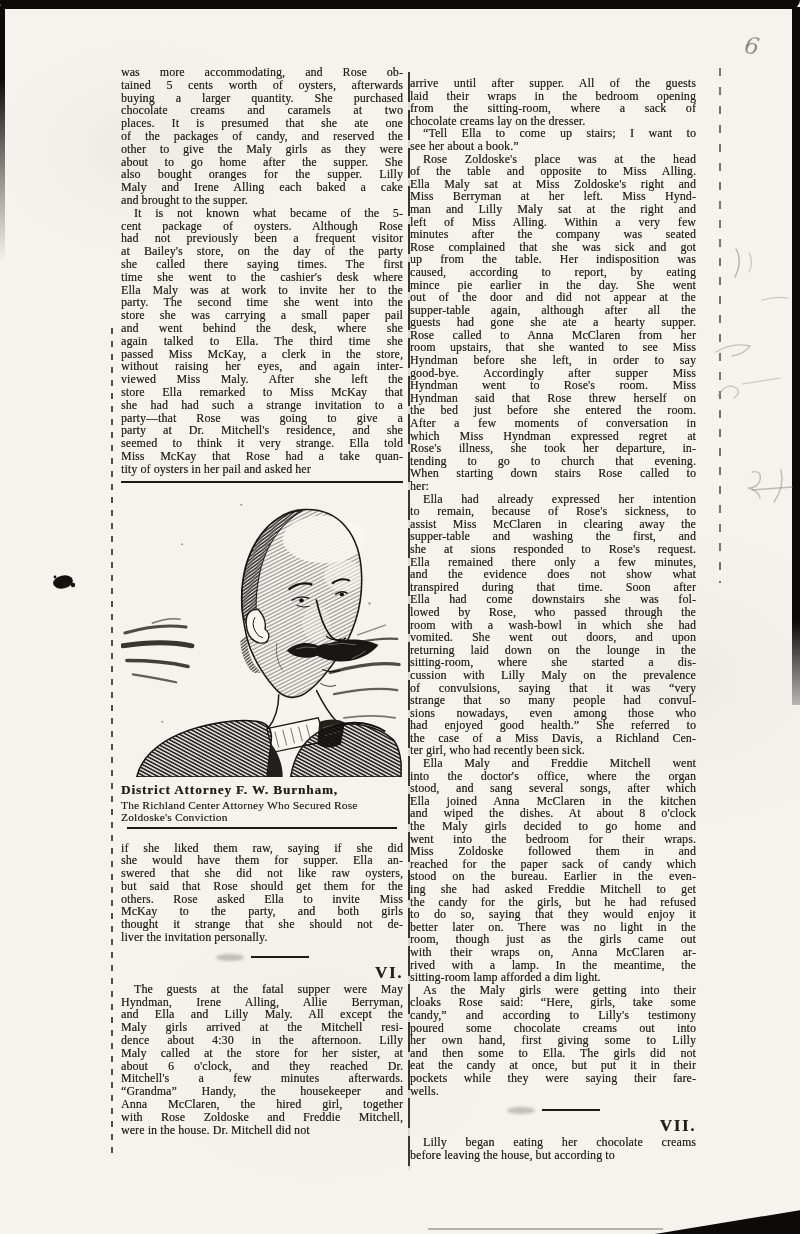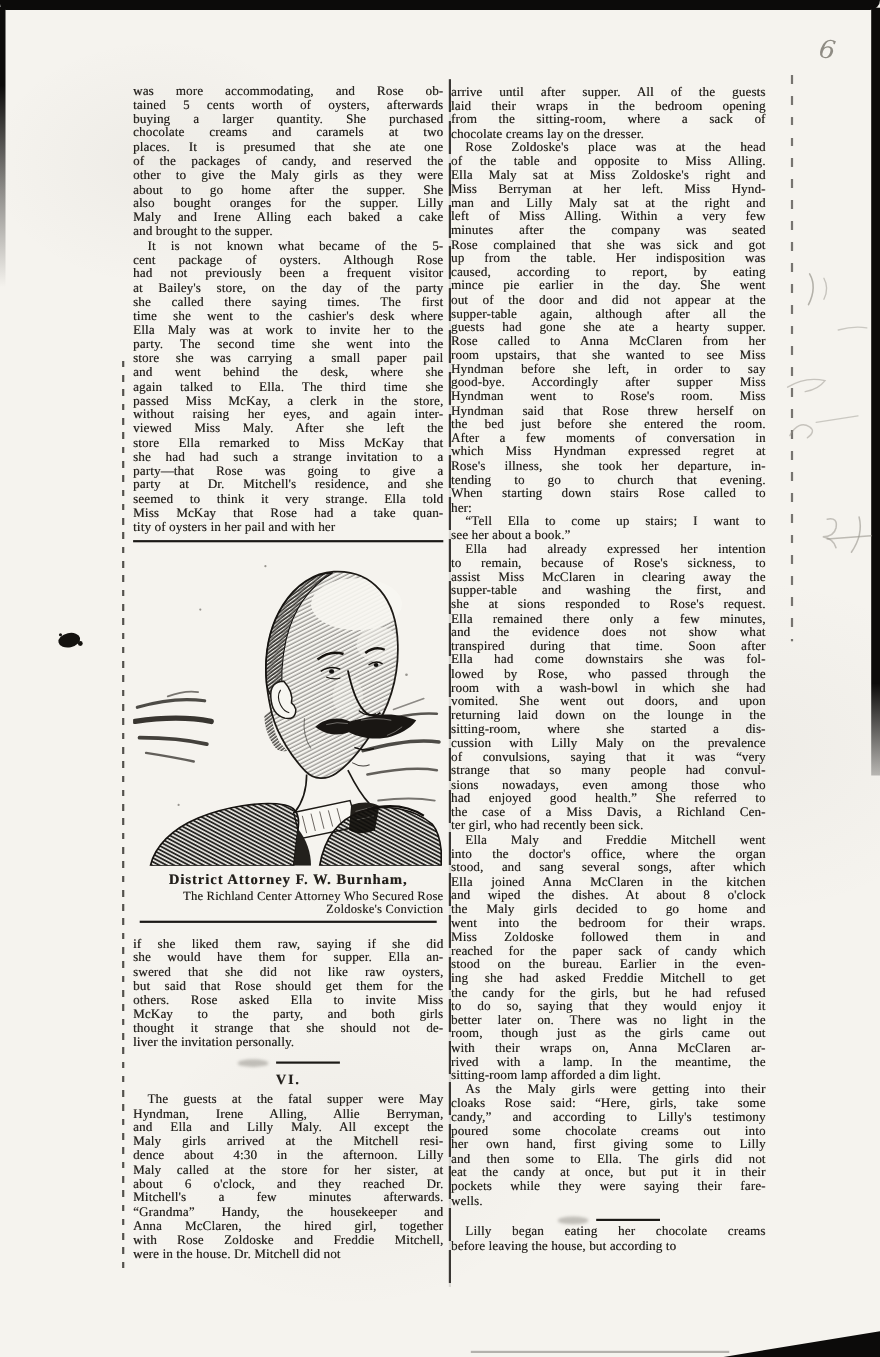--- a/index.html
+++ b/index.html
@@ -11,50 +11,50 @@
   }
   
   #page{position:absolute;inset:0;
     background:
       radial-gradient(220px 160px at 18% 12%, rgba(120,115,105,.06), transparent 70%),
       radial-gradient(300px 220px at 85% 55%, rgba(120,115,105,.05), transparent 70%),
       radial-gradient(260px 200px at 40% 85%, rgba(120,115,105,.05), transparent 70%),
       #f5f3ee;
   }
   .col{position:absolute}
-  #left-col{left:121px;top:76px;width:282px}
+  #left-col{left:121px;top:66px;width:282px}
   #right-col{left:410px;top:77px;width:286px}
   .para{margin:0}
   .line{
     font-size:11.9px;line-height:12.8px;height:12.8px;
     text-align:justify;text-align-last:justify;
     letter-spacing:.12px;
     text-shadow:.25px 0 .3px rgba(30,26,20,.55);
   }
   #right-col .line{line-height:12.6px;height:12.6px}
   .line.indent{text-indent:13px}
   .line.last{text-align-last:left}
   .sec-heading{
-    text-align:center;font-weight:bold;font-size:13px;height:15px;
+    text-align:right;font-weight:bold;font-size:17px;height:15px;
     letter-spacing:1.6px;margin:4px 0 5px;
     text-shadow:.3px 0 .3px rgba(30,26,20,.6);
   }
   .sec-divider{text-align:center;height:12px;margin:3px 0 1px}
   .divider-line{display:inline-block;width:58px;height:2px;background:#1c1a17;vertical-align:middle}
   .smudge{display:inline-block;width:28px;height:7px;margin-right:7px;border-radius:50%;
     background:#8d8a83;opacity:.5;filter:blur(1.6px);vertical-align:middle}
   
   .figure{margin:5px 0 13px}
   .fig-top-rule,.fig-bottom-rule{height:2px;background:#1b1916}
   .fig-top-rule{margin-bottom:2px}
   .fig-bottom-rule{margin-top:4px;width:96%;margin-left:2%}
   .portrait-svg{display:block;margin:0 auto}
-  .fig-caption-title{text-align:center;font-weight:bold;font-size:13.2px;height:17px;
+  .fig-caption-title{text-align:left;font-weight:bold;font-size:13.2px;height:17px;
     letter-spacing:.9px;margin-top:5px;text-shadow:.3px 0 .3px rgba(30,26,20,.6)}
-  .fig-caption-sub{text-align:right;font-size:11.4px;line-height:12px;letter-spacing:.2px;
+  .fig-caption-sub{text-align:left;font-size:11.4px;line-height:12px;letter-spacing:.2px;
     text-shadow:.2px 0 .25px rgba(30,26,20,.5)}
   
   .vrule{position:absolute;width:2px}
   #rule-left{left:111px;top:328px;height:832px;
     background:repeating-linear-gradient(180deg,rgba(30,27,23,.75) 0 6px,rgba(30,27,23,0) 6px 13px)}
   #rule-mid{left:408px;top:72px;height:1098px;
     background:repeating-linear-gradient(180deg,rgba(25,22,19,.85) 0 30px,rgba(25,22,19,.12) 30px 38px)}
   #rule-right{left:719px;top:68px;height:515px;
     background:repeating-linear-gradient(180deg,rgba(35,32,28,.6) 0 8px,rgba(35,32,28,0) 8px 19px)}
   
@@ -108,21 +108,21 @@
         <div class="line">again talked to Ella. The third time she</div>
         <div class="line">passed Miss McKay, a clerk in the store,</div>
         <div class="line">without raising her eyes, and again inter-</div>
         <div class="line">viewed Miss Maly. After she left the</div>
         <div class="line">store Ella remarked to Miss McKay that</div>
         <div class="line">she had had such a strange invitation to a</div>
         <div class="line">party—that Rose was going to give a</div>
         <div class="line">party at Dr. Mitchell's residence, and she</div>
         <div class="line">seemed to think it very strange. Ella told</div>
         <div class="line">Miss McKay that Rose had a take quan-</div>
-        <div class="line last">tity of oysters in her pail and with her</div>
+        <div class="line last">tity of oysters in her pail and asked her</div>
       </div>
     <div class="figure">
       <div class="fig-top-rule"></div>
       <svg class="portrait-svg" width="282" height="292" viewBox="0 0 282 296" role="img" aria-label="Engraved line-art portrait of a balding man with a large mustache wearing a suit">
         <defs>
           <pattern id="hFace" width="3.4" height="3.4" patternTransform="rotate(-27)" patternUnits="userSpaceOnUse">
             <line x1="0" y1="1" x2="3.4" y2="1" stroke="#33302c" stroke-width="0.75"></line>
           </pattern>
           <pattern id="hHair" width="2.6" height="2.6" patternTransform="rotate(-38)" patternUnits="userSpaceOnUse">
             <line x1="0" y1="1" x2="2.6" y2="1" stroke="#15130f" stroke-width="1.2"></line>
@@ -232,20 +232,24 @@
         <div class="line">with Rose Zoldoske and Freddie Mitchell,</div>
         <div class="line last">were in the house. Dr. Mitchell did not</div>
       </div>
     </div>
   <div id="right-col" class="col">
       <div class="para">
         <div class="line">arrive until after supper. All of the guests</div>
         <div class="line">laid their wraps in the bedroom opening</div>
         <div class="line">from the sitting-room, where a sack of</div>
         <div class="line last">chocolate creams lay on the dresser.</div>
+      </div>
+      <div class="para">
+        <div class="line indent">“Tell Ella to come up stairs; I want to</div>
+        <div class="line last">see her about a book.”</div>
       </div>
       <div class="para">
         <div class="line indent">Rose Zoldoske's place was at the head</div>
         <div class="line">of the table and opposite to Miss Alling.</div>
         <div class="line">Ella Maly sat at Miss Zoldoske's right and</div>
         <div class="line">Miss Berryman at her left. Miss Hynd-</div>
         <div class="line">man and Lilly Maly sat at the right and</div>
         <div class="line">left of Miss Alling. Within a very few</div>
         <div class="line">minutes after the company was seated</div>
         <div class="line">Rose complained that she was sick and got</div>
@@ -263,24 +267,20 @@
         <div class="line">Hyndman said that Rose threw herself on</div>
         <div class="line">the bed just before she entered the room.</div>
         <div class="line">After a few moments of conversation in</div>
         <div class="line">which Miss Hyndman expressed regret at</div>
         <div class="line">Rose's illness, she took her departure, in-</div>
         <div class="line">tending to go to church that evening.</div>
         <div class="line">When starting down stairs Rose called to</div>
         <div class="line last">her:</div>
       </div>
       <div class="para">
-        <div class="line indent">“Tell Ella to come up stairs; I want to</div>
-        <div class="line last">see her about a book.”</div>
-      </div>
-      <div class="para">
         <div class="line indent">Ella had already expressed her intention</div>
         <div class="line">to remain, because of Rose's sickness, to</div>
         <div class="line">assist Miss McClaren in clearing away the</div>
         <div class="line">supper-table and washing the first, and</div>
         <div class="line">she at sions responded to Rose's request.</div>
         <div class="line">Ella remained there only a few minutes,</div>
         <div class="line">and the evidence does not show what</div>
         <div class="line">transpired during that time. Soon after</div>
         <div class="line">Ella had come downstairs she was fol-</div>
         <div class="line">lowed by Rose, who passed through the</div>
@@ -321,20 +321,21 @@
         <div class="line">cloaks Rose said: “Here, girls, take some</div>
         <div class="line">candy,” and according to Lilly's testimony</div>
         <div class="line">poured some chocolate creams out into</div>
         <div class="line">her own hand, first giving some to Lilly</div>
         <div class="line">and then some to Ella. The girls did not</div>
         <div class="line">eat the candy at once, but put it in their</div>
         <div class="line">pockets while they were saying their fare-</div>
         <div class="line last">wells.</div>
       </div>
       <div class="sec-divider"><span class="smudge"></span><span class="divider-line"></span></div>
+      <div class="sec-heading">VII.</div>
       <div class="para">
         <div class="line indent">Lilly began eating her chocolate creams</div>
         <div class="line last">before leaving the house, but according to</div>
       </div>
     </div>
 
   <div id="rule-left" class="vrule"></div>
   <div id="rule-mid" class="vrule"></div>
   <div id="rule-right" class="vrule"></div>
 

